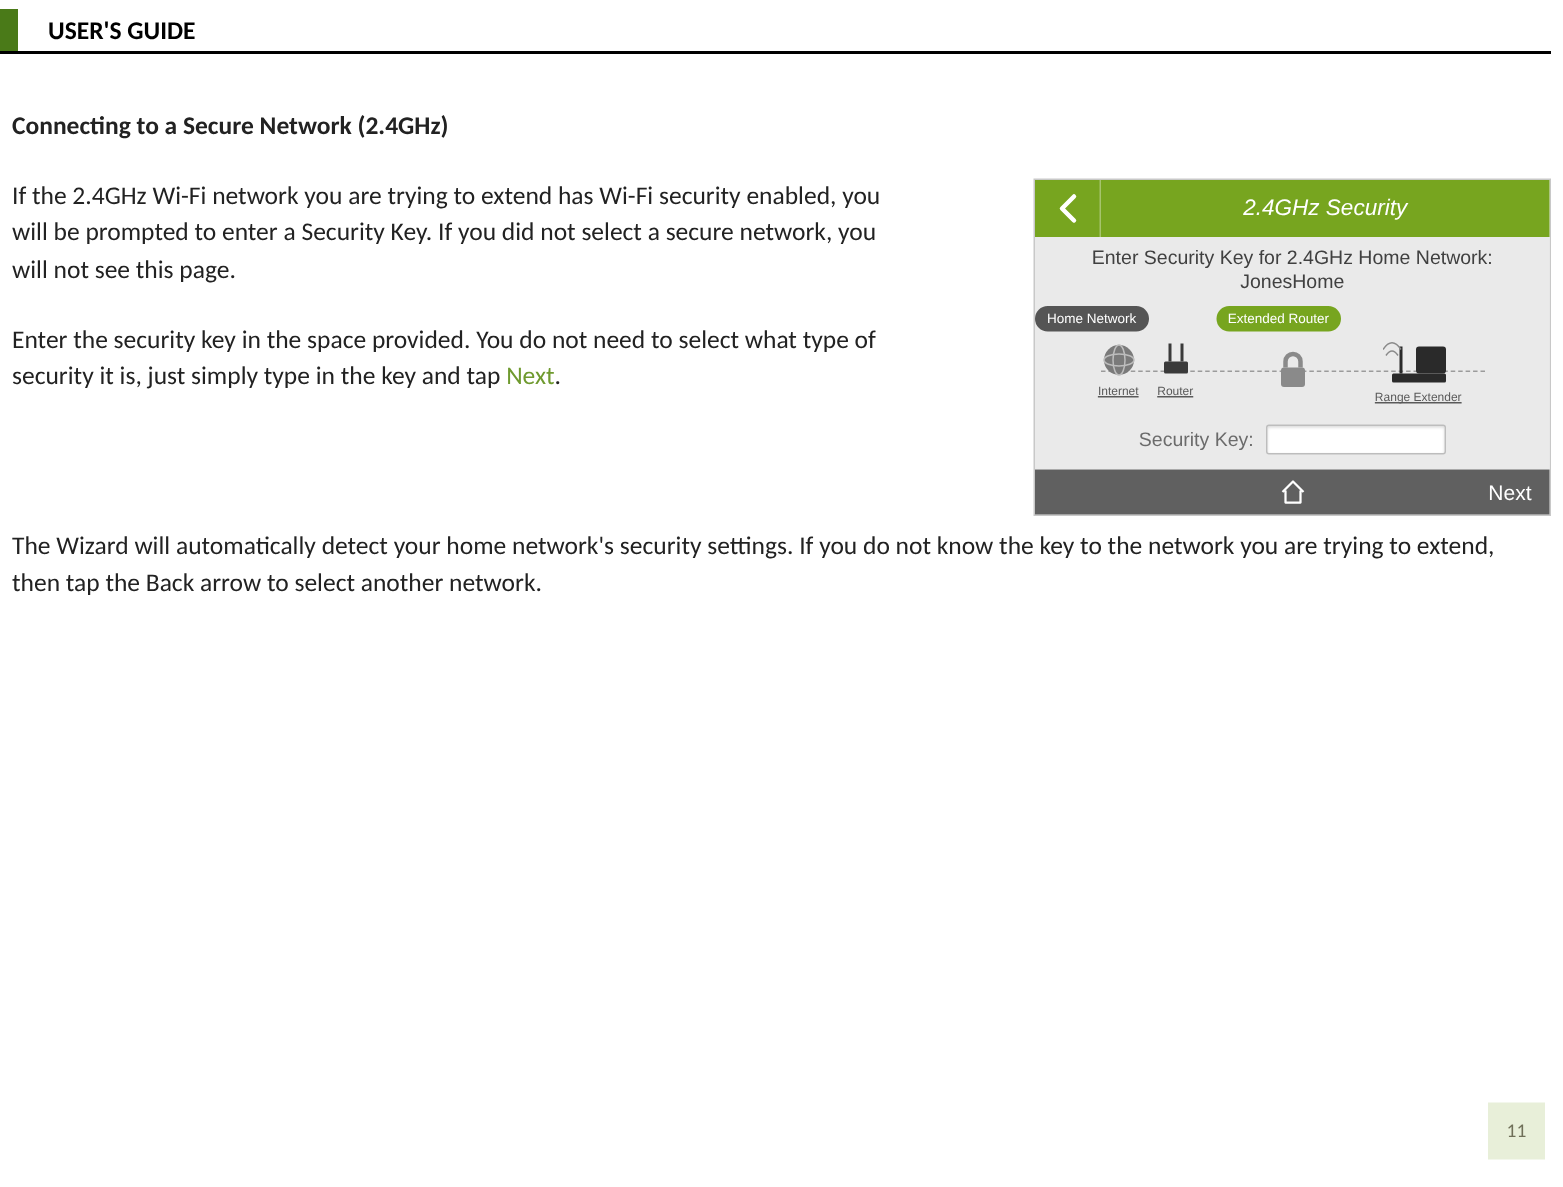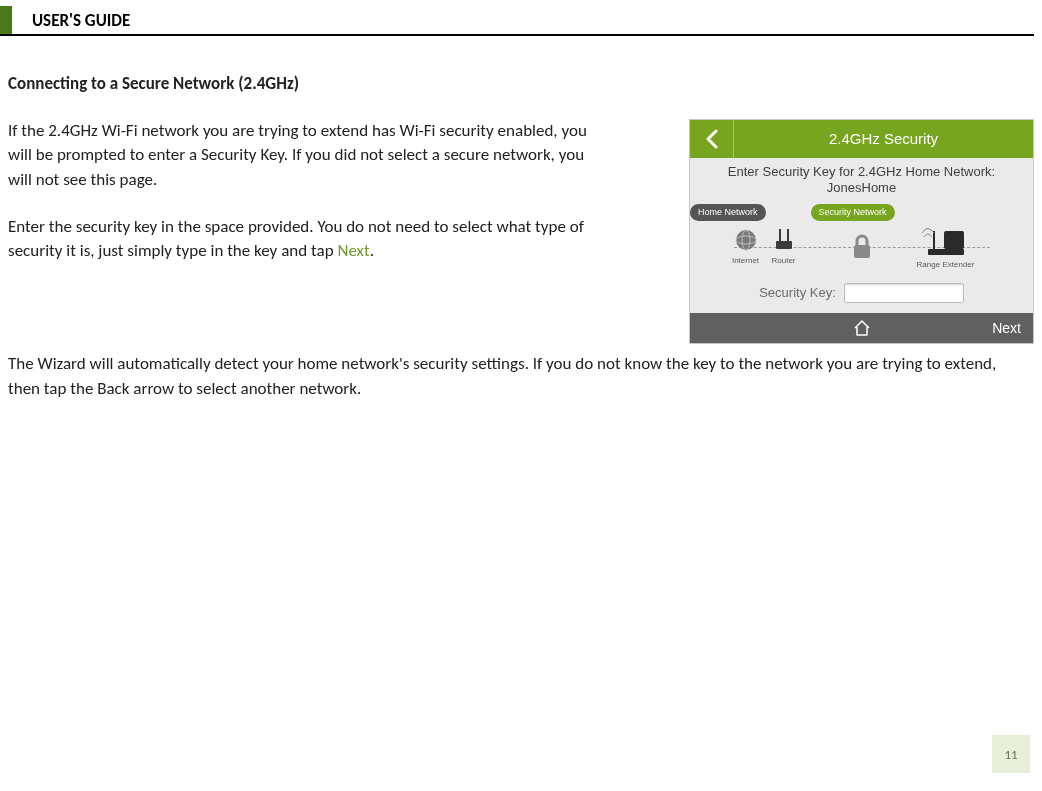--- a/index.html
+++ b/index.html
@@ -74,20 +74,21 @@
     justify-content: center;
     border-right: 1px solid rgba(255,255,255,0.35);
     cursor: pointer;
   }
   .sc-top-title {
     flex: 1;
     text-align: center;
     color: #fff;
     font-size: 15px;
     font-weight: 300;
+    font-style: italic;
   }
   .sc-body {
     background: #eaeaea;
     padding: 6px 0 10px 0;
     text-align: center;
   }
   .sc-prompt {
     font-size: 13px;
     color: #404040;
     line-height: 1.25;
@@ -114,21 +115,21 @@
     height: 56px;
     width: 280px;
     margin: 0 auto;
   }
   .sc-line {
     position: absolute;
     left: 12px; right: 12px;
     top: 24px;
     border-top: 1px dashed #9b9b9b;
   }
-  .sc-node { position: absolute; top: 4px; text-align: center; color:#5a5a5a; font-size:8px; }
+  .sc-node { position: absolute; top: 4px; text-align: center; color:#5a5a5a; font-size:8px;text-decoration:underline; }
   .sc-node .shape { width: 28px; height: 26px; margin: 0 auto 2px auto; }
   .nd-internet { left: 4px; width: 40px; }
   .nd-router   { left: 42px; width: 40px; }
   .nd-lock     { left: 122px; width: 36px; top: 10px; }
   .nd-extender { right: 12px; width: 88px; }
   .sc-key-row {
     display: flex;
     align-items: center;
     justify-content: center;
     gap: 8px;
@@ -213,21 +214,21 @@
       </div>
 
       <div class="sc-body">
         <div class="sc-prompt">
           <span>Enter Security Key for 2.4GHz Home Network:</span><br>
           <span>JonesHome</span>
         </div>
 
         <div class="sc-badges">
           <span class="sc-badge dark">Home Network</span>
-          <span class="sc-badge green">Security Network</span>
+          <span class="sc-badge green">Extended Router</span>
         </div>
 
         <div class="sc-diagram">
           <div class="sc-line"></div>
 
           <div class="sc-node nd-internet">
             <div class="shape">
               <svg width="26" height="26" viewBox="0 0 26 26">
                   <circle cx="13" cy="13" r="10" fill="#7a7a7a"></circle>
                   <ellipse cx="13" cy="13" rx="10" ry="4" fill="none" stroke="#bdbdbd" stroke-width="1"></ellipse>

